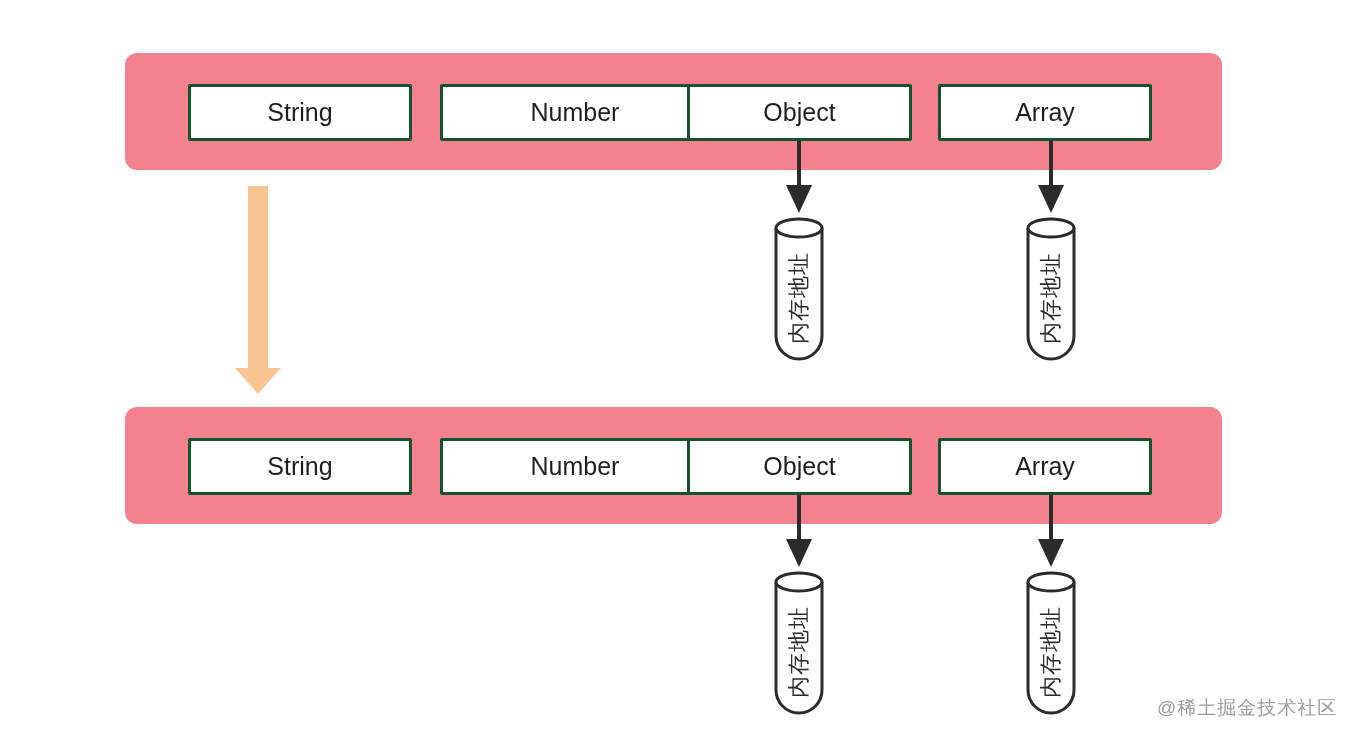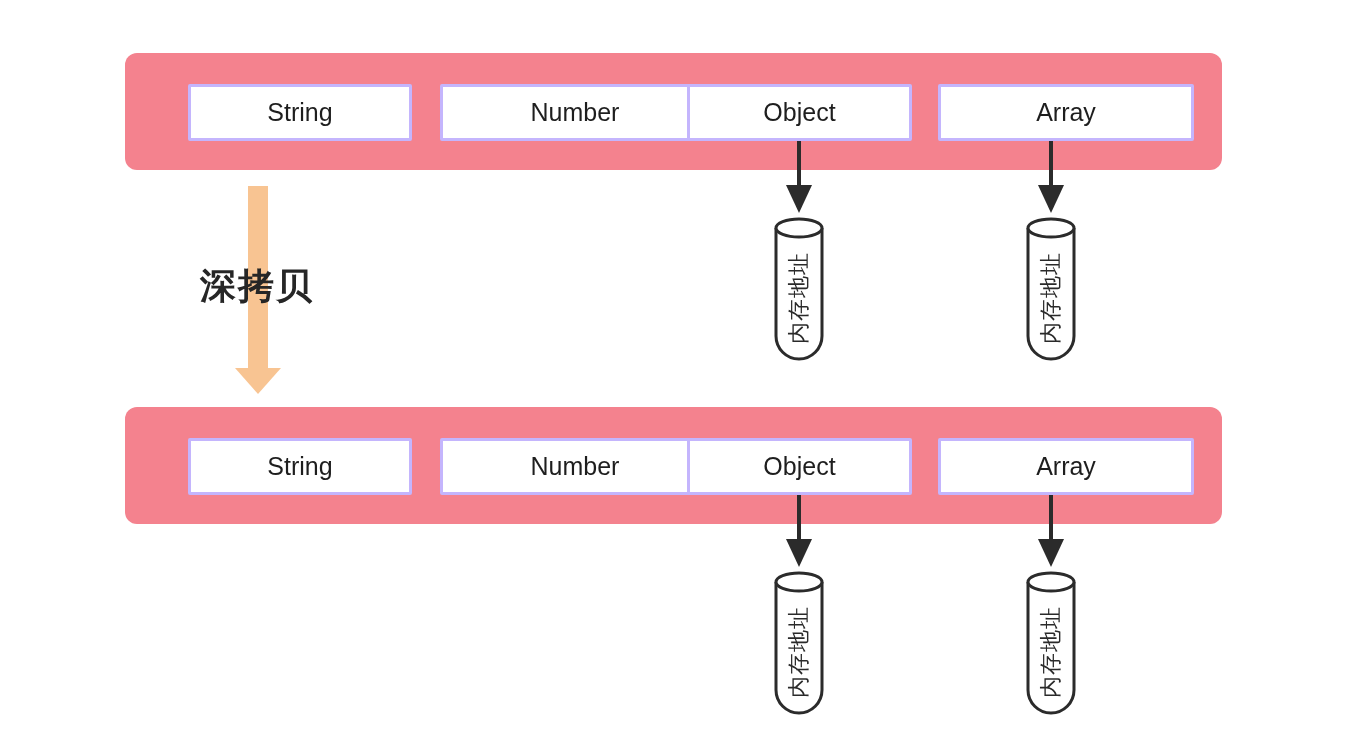--- a/index.html
+++ b/index.html
@@ -31,32 +31,32 @@
     height: 117px;
     background: #F4828E;
     border-radius: 12px;
   }
 
   .type-box {
     position: absolute;
     top: 31px;
     height: 57px;
     background: #ffffff;
-    border: 3px solid #c4b5fd;
+    border: 3px solid #14532d;
     border-radius: 2px;
     display: flex;
     align-items: center;
     justify-content: center;
     font-size: 25px;
     color: #1e1e1e;
   }
   .type-box.b-string { left: 63px;  width: 224px; }
   .type-box.b-number { left: 315px; width: 270px; }
   .type-box.b-object { left: 562px; width: 225px; }
-  .type-box.b-array  { left: 813px; width: 256px; }
+  .type-box.b-array  { left: 813px; width: 214px; }
 
   
   .ptr-arrow {
     position: absolute;
     top: 88px;
     width: 28px;
     height: 72px;
   }
   .ptr-arrow.p-object { left: 660px; }
   .ptr-arrow.p-array  { left: 912px; }
@@ -177,21 +177,20 @@
       <svg width="52" height="150" viewBox="0 0 52 150">
         <path d="M3 13 L3 121 A23 23 0 0 0 49 121 L49 13" fill="#ffffff" stroke="#2b2b2b" stroke-width="3"></path>
         <ellipse cx="26" cy="13" rx="23" ry="9" fill="#ffffff" stroke="#2b2b2b" stroke-width="3"></ellipse>
       </svg>
       <span class="cyl-label">内存地址</span>
     </div>
   </div>
 
   <div class="copy-arrow-shaft"></div>
   <div class="copy-arrow-head"></div>
-  <div class="copy-label">深拷贝</div>
 
 
   <div class="type-group copy">
     <div class="type-bar"></div>
 
     <div class="type-box b-string">
       <span>String</span>
     </div>
     <div class="type-box b-number">
       <span>Number</span>
@@ -225,14 +224,15 @@
     </div>
     <div class="cylinder c-array">
       <svg width="52" height="150" viewBox="0 0 52 150">
         <path d="M3 13 L3 121 A23 23 0 0 0 49 121 L49 13" fill="#ffffff" stroke="#2b2b2b" stroke-width="3"></path>
         <ellipse cx="26" cy="13" rx="23" ry="9" fill="#ffffff" stroke="#2b2b2b" stroke-width="3"></ellipse>
       </svg>
       <span class="cyl-label">内存地址</span>
     </div>
   </div>
 
+  <div class="watermark">@稀土掘金技术社区</div>
 
 </div>
 
 </body></html>

